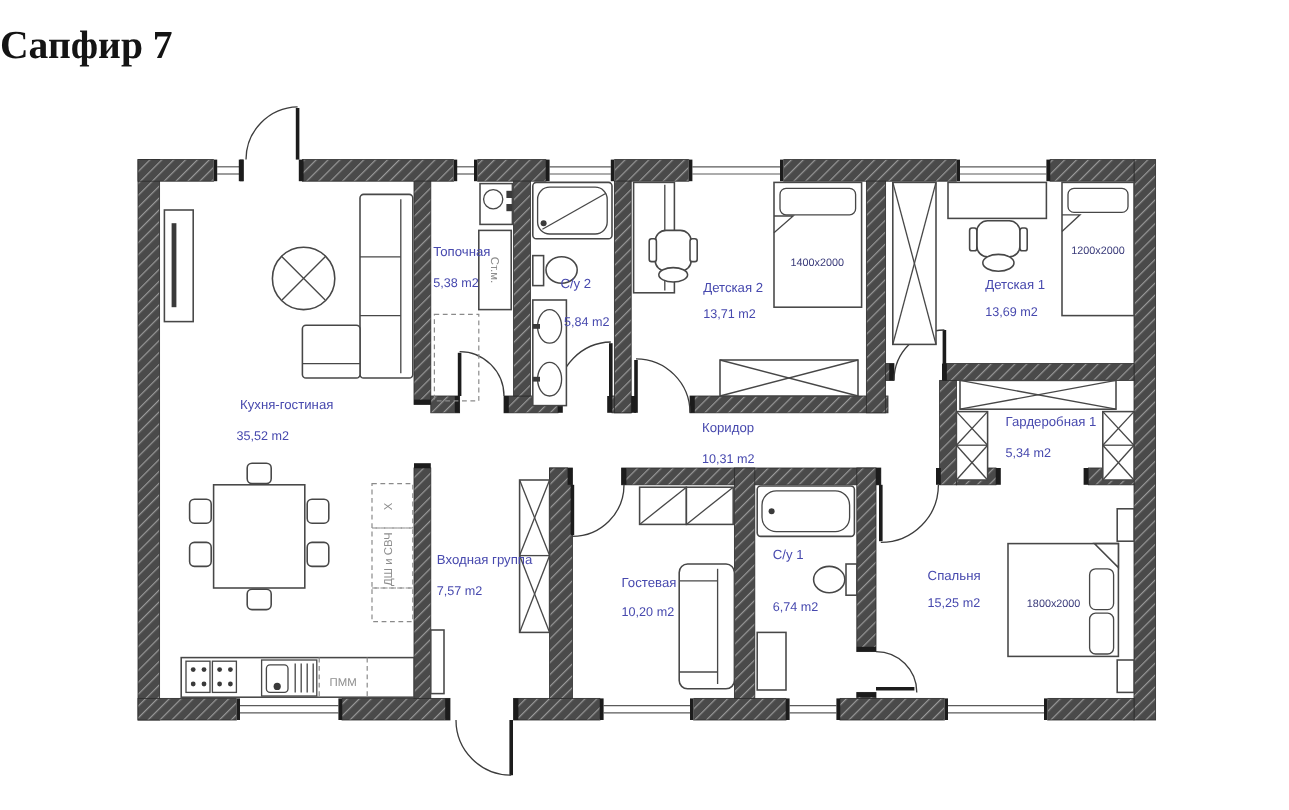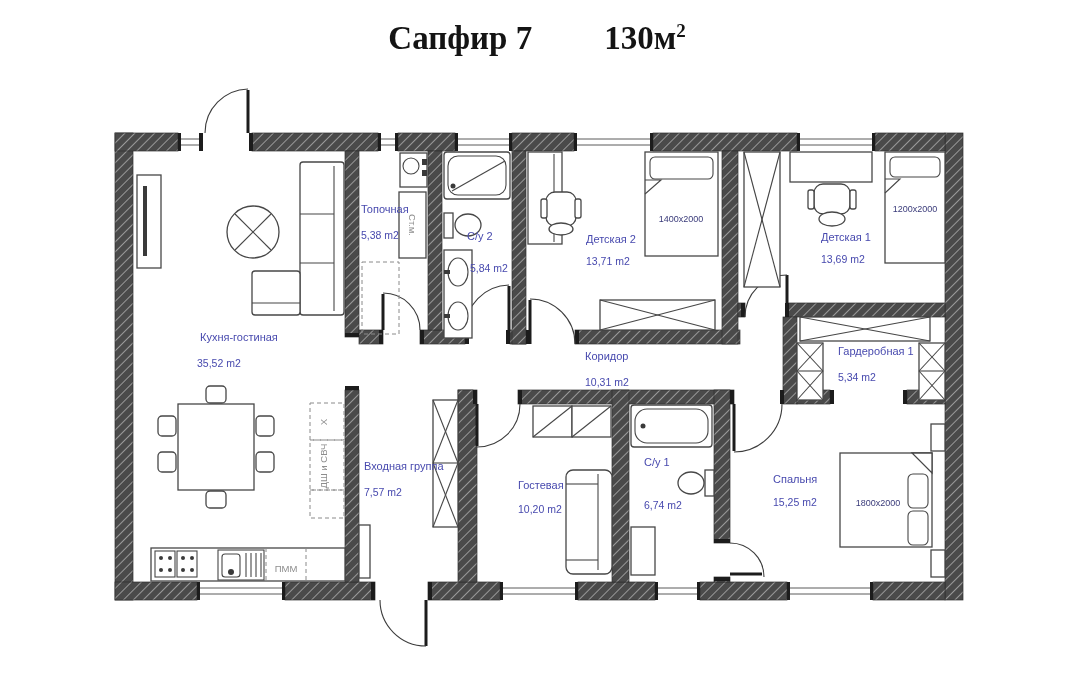--- a/index.html
+++ b/index.html
@@ -1,18 +1,18 @@
 <!DOCTYPE html>
 <html><head>
 <meta charset="utf-8">
 <style>
   html,body{margin:0;padding:0;background:#fff;}
   .stage{position:relative;width:1074px;height:675px;background:#fff;overflow:hidden;
          font-family:"Liberation Sans",sans-serif;}
-  .title{position:absolute;top:20px;left:0;width:100%;display:flex;justify-content:center;
+  .title{position:absolute;top:20px;left:0;width:100%;display:flex;
          gap:72px;font-family:"Liberation Serif",serif;font-weight:700;font-size:33px;color:#141414;}
   .title sup{font-size:19px;}
   svg{position:absolute;top:0;left:0;}
   .wall{fill:url(#hatch);stroke:#2e2e2e;stroke-width:.7;}
   .jamb{fill:#1c1c1c;}
   .win{fill:#fff;}
   .wline{stroke:#5a5a5a;stroke-width:1;}
   .f{fill:#fff;stroke:#474747;stroke-width:1.3;}
   .fl{fill:none;stroke:#474747;stroke-width:1.1;}
   .dk{fill:#3a3a3a;}
@@ -24,21 +24,20 @@
   .bd{fill:#3a3b7a;font-size:9px;text-anchor:middle;}
   .ap{fill:#8d8d8d;font-size:9.5px;text-anchor:middle;}
 </style>
 </head>
 <body>
 
 <div class="stage">
 
   <div class="title">
     <span>Сапфир 7</span>
-    <span><span>130м</span><sup>2</sup></span>
   </div>
 
   <svg viewBox="0 0 1074 675" width="1074" height="675">
     <defs>
       <pattern id="hatch" width="7" height="7" patternUnits="userSpaceOnUse" patternTransform="rotate(45)">
         <rect width="7" height="7" fill="#4a4a4a"></rect>
         <line x1="0" y1="0" x2="0" y2="7" stroke="#999999" stroke-width="2"></line>
       </pattern>
     </defs>
 

